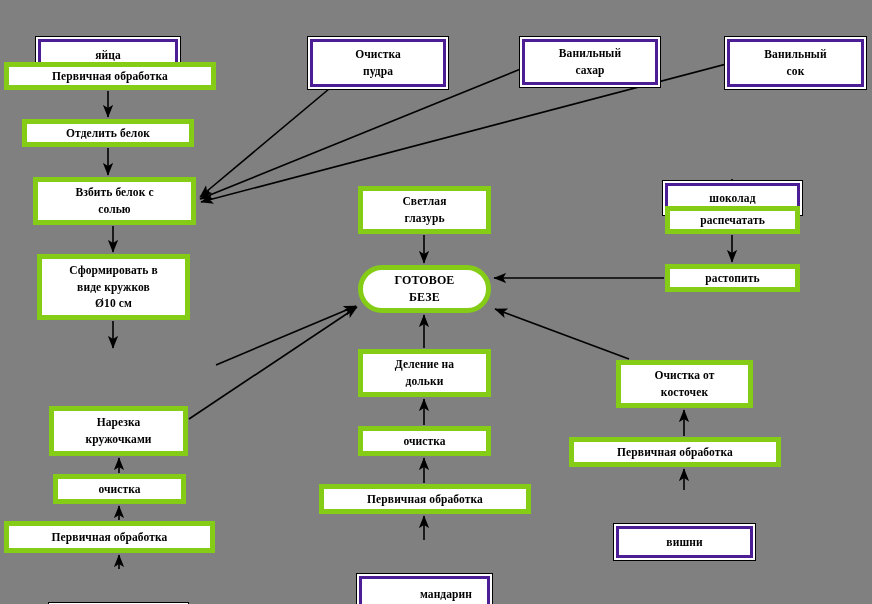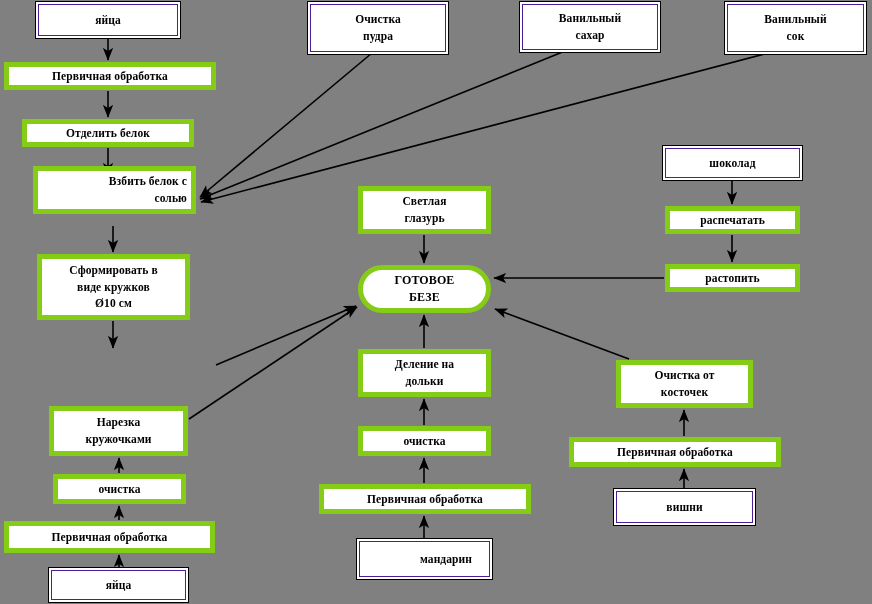--- a/index.html
+++ b/index.html
@@ -25,22 +25,23 @@
     text-align:center;
     color:#000000;
     font-weight:bold;
     font-size:11.5px;
     line-height:1.45;
     padding:2px 4px;
     letter-spacing:.1px;
   }
   
   .node.double{
-    border:1px solid #4c1d95;
+    border:3px solid #4c1d95;
     box-shadow:0 0 0 2px #ffffff, 0 0 0 3px #000000;
+    margin-top:35px;
   }
   .node .label{
     display:block;
     width:100%;
     white-space:pre-line;
   }
   .node.big{font-size:12px;border-radius:24px;}
   svg#edges{
     position:absolute;
     left:0;top:0;
@@ -96,21 +97,21 @@
 
   <div class="node double" style="left:38px;top:4px;width:140px;height:32px;">
     <span class="label">яйца</span>
   </div>
   <div class="node" style="left:4px;top:62px;width:212px;height:28px;">
     <span class="label">Первичная обработка</span>
   </div>
   <div class="node" style="left:22px;top:119px;width:172px;height:28px;">
     <span class="label">Отделить белок</span>
   </div>
-  <div class="node" style="left:33px;top:166px;width:163px;height:48px;text-align:right;">
+  <div class="node" style="left:33px;top:177px;width:163px;height:48px;">
     <span class="label">Взбить белок с
 солью</span>
   </div>
   <div class="node" style="left:37px;top:254px;width:153px;height:66px;">
     <span class="label">Сформировать в
 виде кружков
 Ø10 см</span>
   </div>
 
   <div class="node" style="left:49px;top:406px;width:139px;height:50px;">

